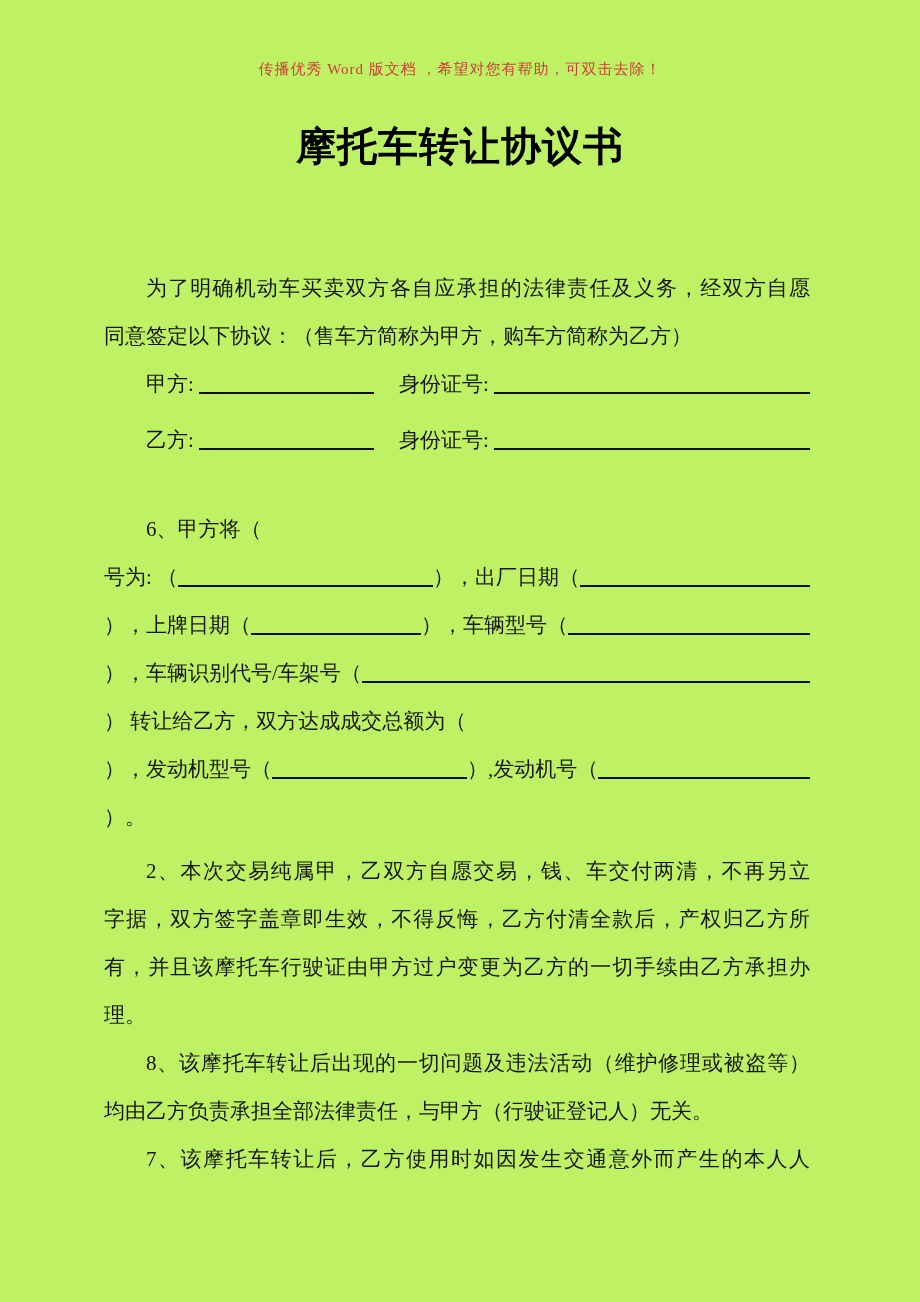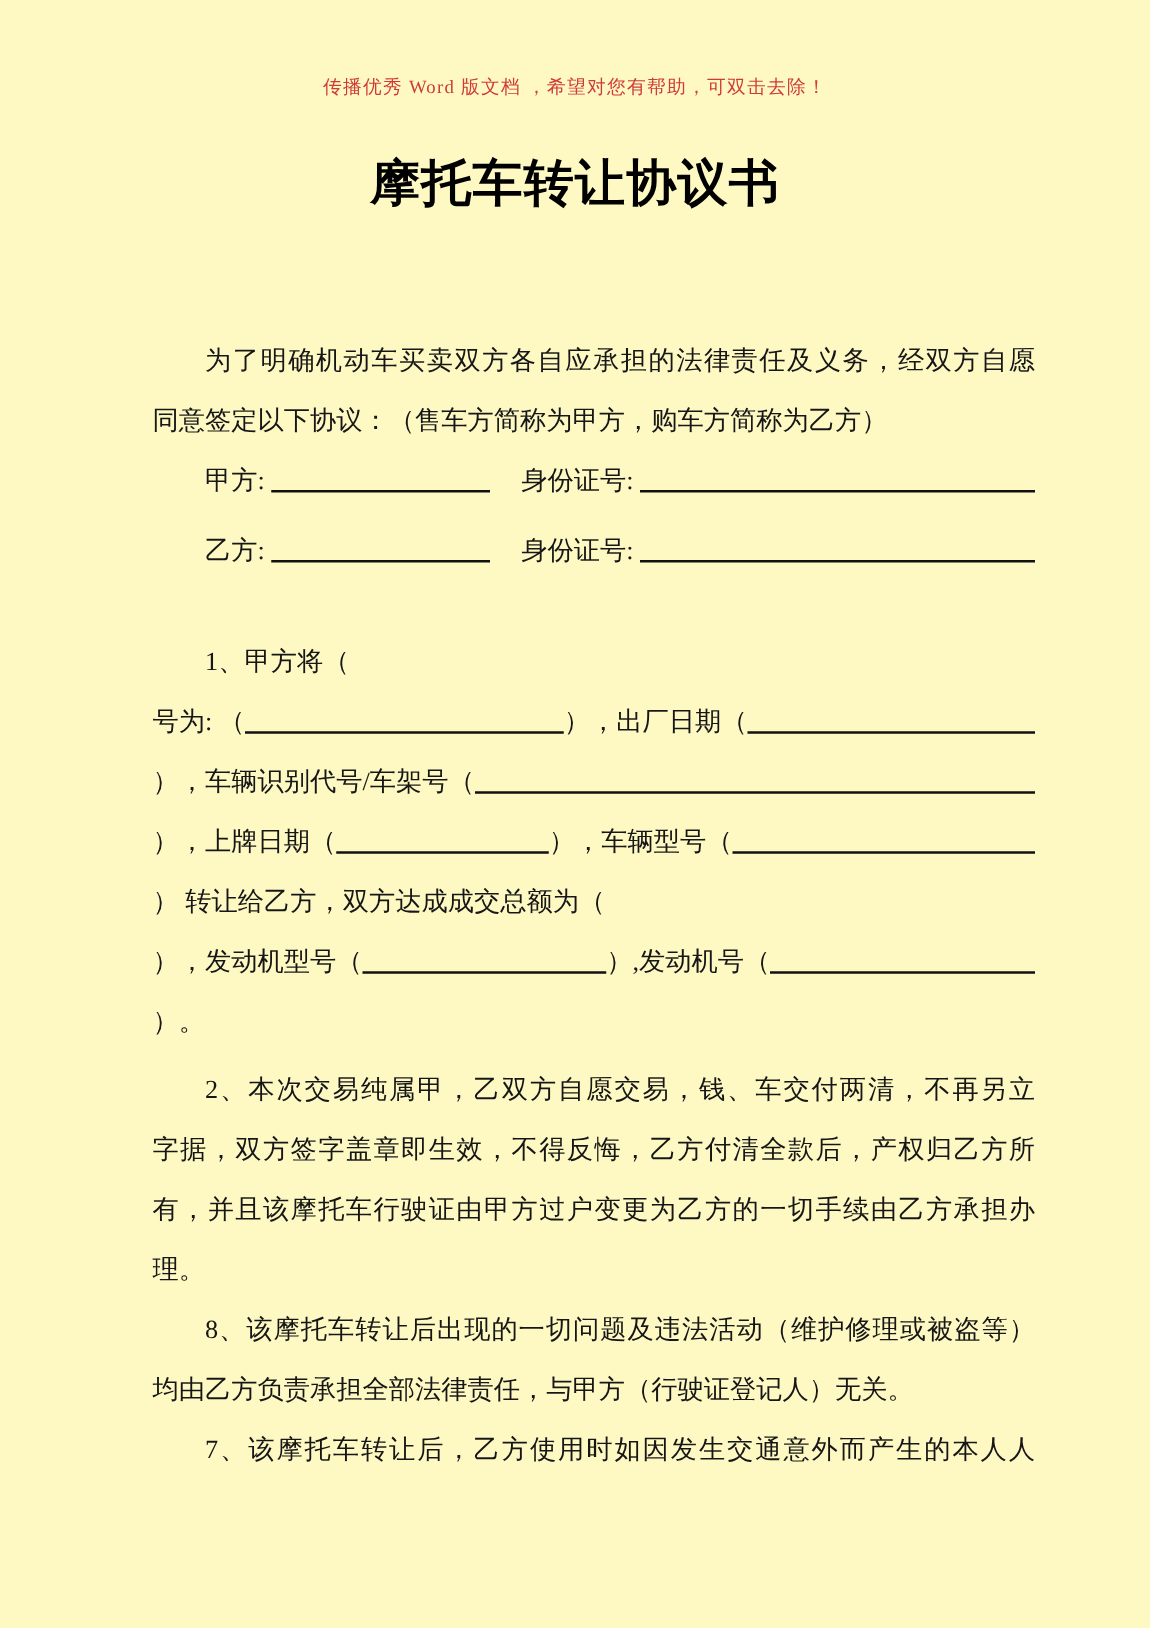--- a/index.html
+++ b/index.html
@@ -1,19 +1,19 @@
 <!DOCTYPE html>
 <html><head>
 <meta charset="utf-8">
 <style>
   html,body { margin:0; padding:0; background:#ffffff; }
   .page {
     position:relative;
     width:920px; height:1302px;
-    background:#fef9c3;
+    background:#bef264;
     overflow:hidden;
     font-family:"Liberation Serif","DejaVu Serif",serif;
     color:#161616;
   }
   .doc-header {
     position:absolute; top:60px; left:0; width:100%;
     text-align:center;
     font-size:15px; letter-spacing:1px;
     color:#cf3a3a;
     cursor:pointer;
@@ -21,21 +21,21 @@
   .doc-title {
     position:absolute; top:121px; left:0; width:100%;
     margin:0;
     text-align:center;
     font-size:40px; line-height:52px;
     font-weight:700;
     letter-spacing:1px;
     color:#000000;
   }
   .content {
-    position:absolute; top:264px; left:122px; width:706px;
+    position:absolute; top:264px; left:104px; width:706px;
   }
   .line {
     font-size:21px;
     line-height:48px;
     height:48px;
     white-space:nowrap;
   }
   .just  { text-align:justify; text-align-last:justify; white-space:normal; }
   .indent{ text-indent:42px; }
   .fline { display:flex; align-items:baseline; }
@@ -83,40 +83,40 @@
 
     <div class="line fline pl42 mt8">
         <span class="seg">乙方: </span>
         <span class="blank w175"></span>
         <span class="sp25"></span>
         <span class="seg">身份证号: </span>
         <span class="blank grow"></span>
       </div>
 
     <div class="line fline pl42 mt41">
-        <span class="seg">1、甲方将（</span>
+        <span class="seg">6、甲方将（</span>
         <span class="gapbox"></span>
       </div>
 
     <div class="line fline">
         <span class="seg">号为: （</span>
         <span class="blank w255"></span>
         <span class="seg">），出厂日期（</span>
         <span class="blank grow"></span>
       </div>
 
     <div class="line fline">
-        <span class="seg">），车辆识别代号/车架号（</span>
+        <span class="seg">），上牌日期（</span>
+        <span class="blank w170"></span>
+        <span class="seg">），车辆型号（</span>
         <span class="blank grow"></span>
       </div>
 
     <div class="line fline">
-        <span class="seg">），上牌日期（</span>
-        <span class="blank w170"></span>
-        <span class="seg">），车辆型号（</span>
+        <span class="seg">），车辆识别代号/车架号（</span>
         <span class="blank grow"></span>
       </div>
 
     <div class="line">） 转让给乙方，双方达成成交总额为（</div>
 
     <div class="line fline">
         <span class="seg">），发动机型号（</span>
         <span class="blank w195"></span>
         <span class="seg">）,发动机号（</span>
         <span class="blank grow"></span>

